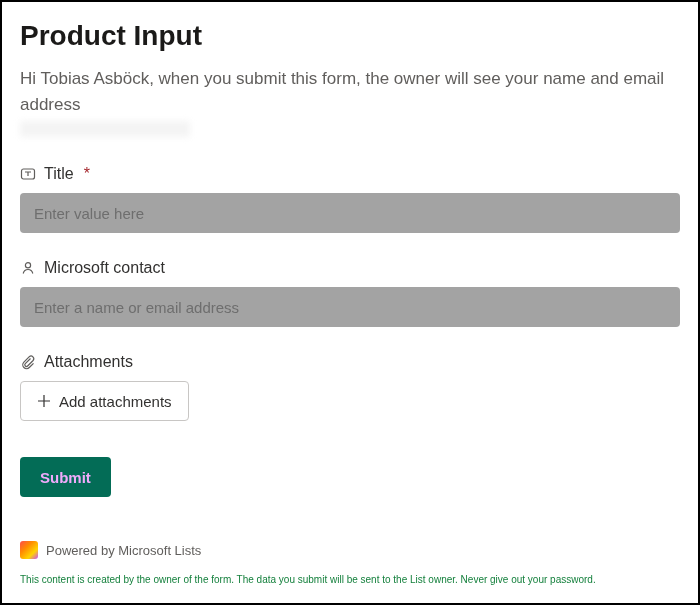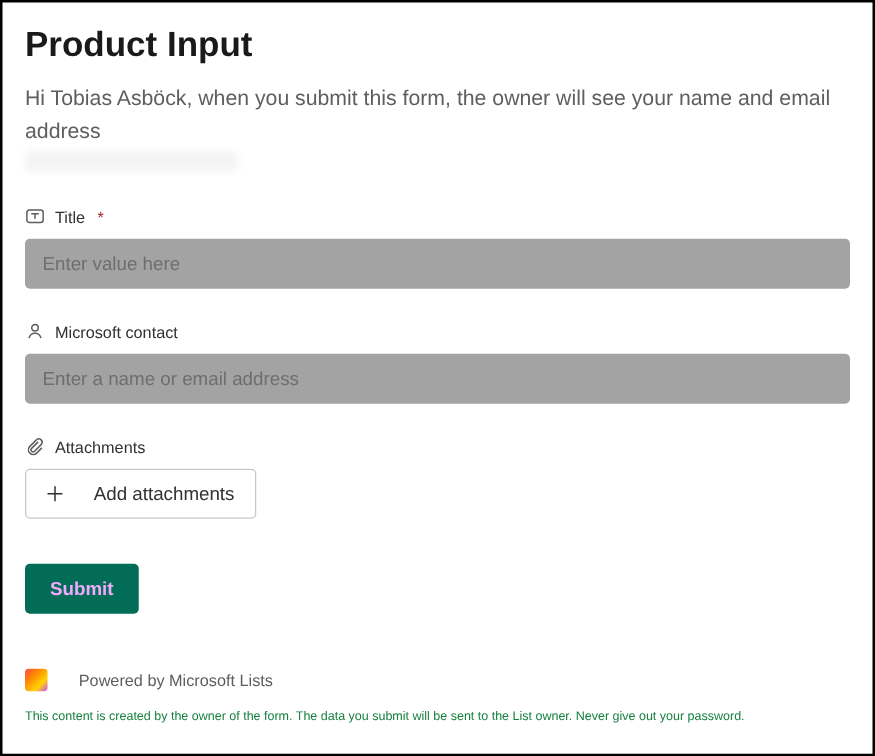--- a/index.html
+++ b/index.html
@@ -30,41 +30,41 @@
     background: #f4f4f4;
     filter: blur(3px);
     border-radius: 2px;
     margin-bottom: 28px;
   }
   .field { margin-bottom: 26px; }
   .field-label {
     display: flex;
     align-items: center;
     gap: 8px;
-    font-size: 13px;
+    font-size: 16px;
     color: #323130;
     margin-bottom: 10px;
   }
   .field-label .req { color: #a4262c; margin-left: 2px; }
   .field-input {
     width: 100%;
     height: 40px;
     border: none;
     background: #a3a3a3;
     border-radius: 4px;
     padding: 16px 14px;
     font-size: 15px;
     color: #323130;
     font-family: inherit;
   }
   .field-input::placeholder { color: #6e6e6e; }
   .attach-btn {
     display: inline-flex;
     align-items: center;
-    gap: 24px;
+    gap: 8px;
     height: 40px;
     padding: 0 16px;
     border: 1px solid #c8c6c4;
     border-radius: 4px;
     background: #fff;
     font-size: 15px;
     color: #323130;
     cursor: pointer;
     font-family: inherit;
   }
@@ -80,21 +80,21 @@
     font-weight: 600;
     cursor: pointer;
     font-family: inherit;
   }
   .footer {
     margin-top: 44px;
   }
   .powered {
     display: flex;
     align-items: center;
-    gap: 25px;
+    gap: 8px;
     font-size: 13px;
     color: #605e5c;
     margin-bottom: 14px;
   }
   .lists-logo {
     width: 18px; height: 18px;
     background: linear-gradient(135deg,#ff4b4b 0%,#ff8a00 35%,#ffd400 70%,#c94bff 100%);
     border-radius: 3px;
   }
   .disclaimer {

